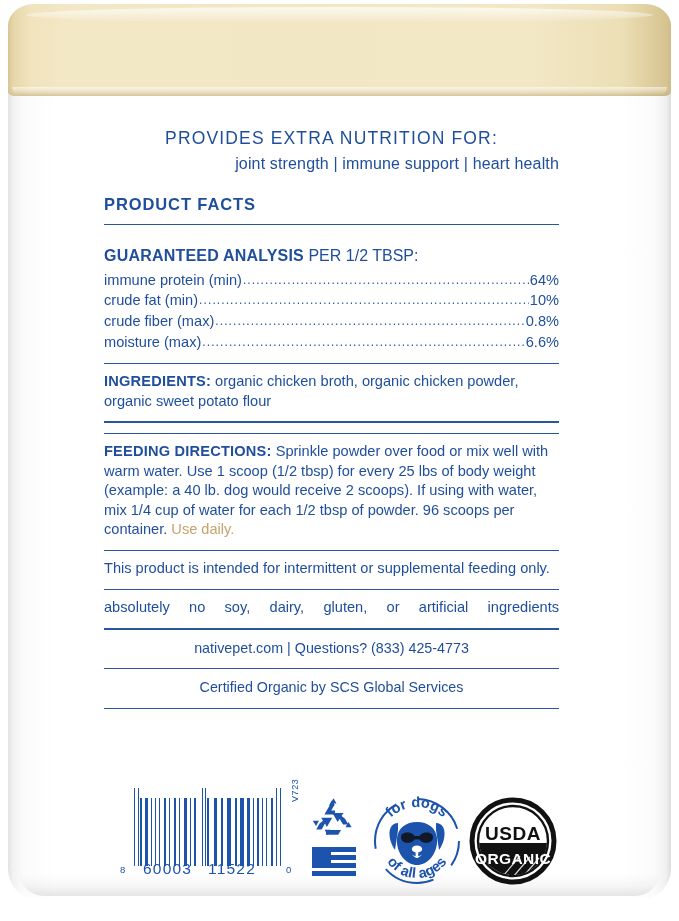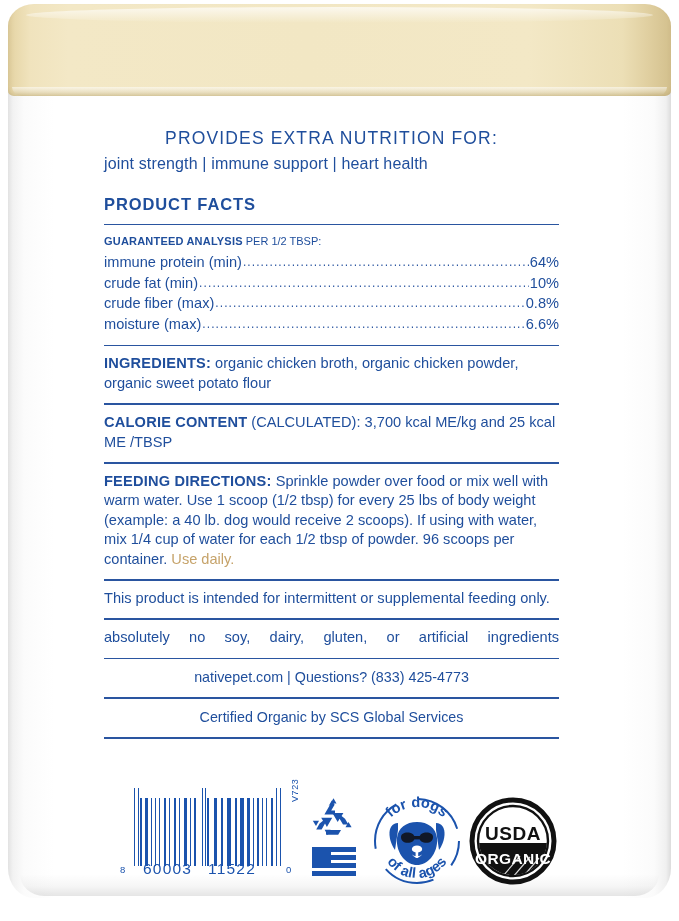--- a/index.html
+++ b/index.html
@@ -108,21 +108,21 @@
 
   .kicker {
     text-align: center;
     color: #1f4e9c;
     font-size: 17.5px;
     letter-spacing: 1.15px;
     font-weight: 400;
     line-height: 1.25;
   }
   .kicker-sub {
-    text-align: left;
+    text-align: right;
     color: #1f4e9c;
     font-size: 16px;
     letter-spacing: 0.15px;
     margin-top: 5px;
     font-weight: 400;
   }
 
   .facts-title {
     text-align: left;
     color: #1f4e9c;
@@ -134,23 +134,23 @@
 
   .rule {
     height: 1.5px;
     background: #2a55a0;
     margin: 10px 0 0 0;
     width: 100%;
   }
 
   .sec {
     color: #1f4e9c;
-    font-size: 11px;
+    font-size: 16px;
     line-height: 1.33;
-    margin-top: 9px;
+    margin-top: 20px;
   }
   .hd-caps {
     font-weight: 700;
     letter-spacing: 0.2px;
   }
 
   
   .ga-rows { margin-top: 3px; }
   .ga-row {
     display: flex;
@@ -335,27 +335,20 @@
 
     <div class="blk">
       <div class="blk-body">
         <span class="hd-caps">INGREDIENTS:</span>
         <span>organic chicken broth, organic chicken powder, organic sweet potato flour</span>
       </div>
     </div>
 
     <div class="rule"></div>
 
-    <div class="blk">
-      <div class="blk-body">
-        <span class="hd-caps">CALORIE CONTENT</span>
-        <span>(CALCULATED):</span>
-        <span>3,700 kcal ME/kg and 25 kcal ME /TBSP</span>
-      </div>
-    </div>
 
     <div class="rule"></div>
 
     <div class="blk">
       <div class="blk-body">
         <span class="hd-caps">FEEDING DIRECTIONS:</span>
         <span>Sprinkle powder over food or mix well with warm water. Use 1 scoop (1/2 tbsp) for every 25 lbs of body weight (example: a 40 lb. dog would receive 2 scoops). If using with water, mix 1/4 cup of water for each 1/2 tbsp of powder. 96 scoops per container.</span>
         <span class="tan">Use daily.</span>
       </div>
     </div>

